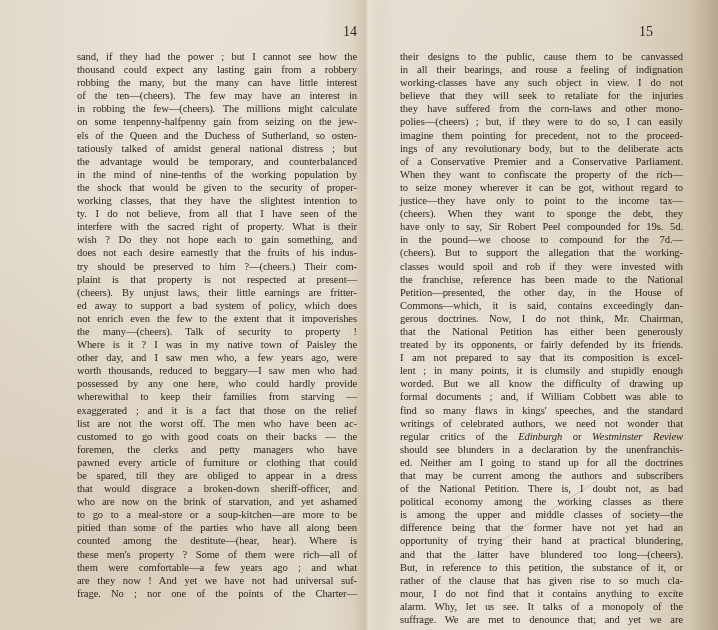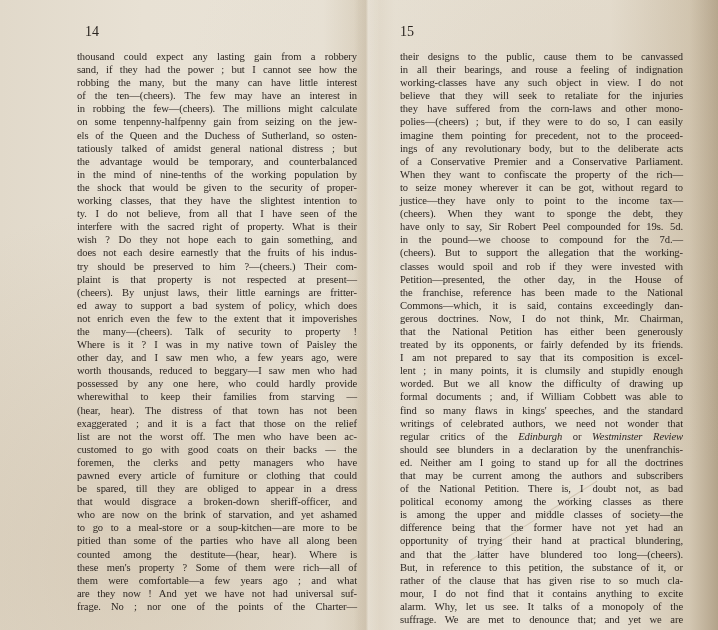--- a/index.html
+++ b/index.html
@@ -16,21 +16,21 @@
         linear-gradient(90deg, #e1d9ca 0%, #e8e1d4 20%, #e9e3d7 45%, #ddd4c3 50%, #e9e3d7 55%, #e8e1d4 85%, #d3c7b2 96%, #b3a38a 100%);
     }
     .fold {
       position: absolute; left: 354px; top: 0; width: 26px; height: 630px;
       background: linear-gradient(90deg, rgba(0,0,0,0) 0%, rgba(150,130,100,0.18) 45%, rgba(255,255,255,0.25) 55%, rgba(0,0,0,0) 100%);
     }
     .page { position: absolute; top: 22px; }
     .page.left { left: 77px; width: 280px; }
     .page.right { left: 400px; width: 283px; }
     .page-number {
-      text-align: left; font-size: 14px; color: #2a2420;
+      text-align: right; font-size: 14px; color: #2a2420;
       height: 20px; line-height: 20px; margin-bottom: 8px;
     }
     .page.left .page-number { padding-left: 8px; }
     .page.right .page-number { padding-right: 30px; }
     .body-text { margin: 0; }
     .line {
       display: block;
       font-size: 10.6px; line-height: 13.1px; height: 13.1px;
       color: #2b2521; white-space: nowrap;
       text-align: justify; text-align-last: justify;
@@ -45,22 +45,22 @@
 </head>
 <body>
 
 <div class="spread">
   <div class="fold"></div>
   <div class="crease"></div>
 
   <div class="page left">
     <div class="page-number">14</div>
     <div class="body-text" id="left-body">
+        <span class="line">sand, if they had the power ; but I cannot see how the</span>
         <span class="line">thousand could expect any lasting gain from a robbery</span>
-        <span class="line">sand, if they had the power ; but I cannot see how the</span>
         <span class="line">robbing the many, but the many can have little interest</span>
         <span class="line">of the ten—(cheers). The few may have an interest in</span>
         <span class="line">in robbing the few—(cheers). The millions might calculate</span>
         <span class="line">on some tenpenny-halfpenny gain from seizing on the jew-</span>
         <span class="line">els of the Queen and the Duchess of Sutherland, so osten-</span>
         <span class="line">tatiously talked of amidst general national distress ; but</span>
         <span class="line">the advantage would be temporary, and counterbalanced</span>
         <span class="line">in the mind of nine-tenths of the working population by</span>
         <span class="line">the shock that would be given to the security of proper-</span>
         <span class="line">working classes, that they have the slightest intention to</span>
@@ -72,21 +72,20 @@
         <span class="line">plaint is that property is not respected at present—</span>
         <span class="line">(cheers). By unjust laws, their little earnings are fritter-</span>
         <span class="line">ed away to support a bad system of policy, which does</span>
         <span class="line">not enrich even the few to the extent that it impoverishes</span>
         <span class="line">the many—(cheers). Talk of security to property !</span>
         <span class="line">Where is it ? I was in my native town of Paisley the</span>
         <span class="line">other day, and I saw men who, a few years ago, were</span>
         <span class="line">worth thousands, reduced to beggary—I saw men who had</span>
         <span class="line">possessed by any one here, who could hardly provide</span>
         <span class="line">wherewithal to keep their families from starving —</span>
-        <span class="line">(hear, hear). The distress of that town has not been</span>
         <span class="line">exaggerated ; and it is a fact that those on the relief</span>
         <span class="line">list are not the worst off. The men who have been ac-</span>
         <span class="line">customed to go with good coats on their backs — the</span>
         <span class="line">foremen, the clerks and petty managers who have</span>
         <span class="line">pawned every article of furniture or clothing that could</span>
         <span class="line">be spared, till they are obliged to appear in a dress</span>
         <span class="line">that would disgrace a broken-down sheriff-officer, and</span>
         <span class="line">who are now on the brink of starvation, and yet ashamed</span>
         <span class="line">to go to a meal-store or a soup-kitchen—are more to be</span>
         <span class="line">pitied than some of the parties who have all along been</span>
@@ -111,22 +110,22 @@
         <span class="line">ings of any revolutionary body, but to the deliberate acts</span>
         <span class="line">of a Conservative Premier and a Conservative Parliament.</span>
         <span class="line">When they want to confiscate the property of the rich—</span>
         <span class="line">to seize money wherever it can be got, without regard to</span>
         <span class="line">justice—they have only to point to the income tax—</span>
         <span class="line">(cheers). When they want to sponge the debt, they</span>
         <span class="line">have only to say, Sir Robert Peel compounded for 19s. 5d.</span>
         <span class="line">in the pound—we choose to compound for the 7d.—</span>
         <span class="line">(cheers). But to support the allegation that the working-</span>
         <span class="line">classes would spoil and rob if they were invested with</span>
+        <span class="line">the franchise, reference has been made to the National</span>
         <span class="line">Petition—presented, the other day, in the House of</span>
-        <span class="line">the franchise, reference has been made to the National</span>
         <span class="line">Commons—which, it is said, contains exceedingly dan-</span>
         <span class="line">gerous doctrines. Now, I do not think, Mr. Chairman,</span>
         <span class="line">that the National Petition has either been generously</span>
         <span class="line">treated by its opponents, or fairly defended by its friends.</span>
         <span class="line">I am not prepared to say that its composition is excel-</span>
         <span class="line">lent ; in many points, it is clumsily and stupidly enough</span>
         <span class="line">worded. But we all know the difficulty of drawing up</span>
         <span class="line">formal documents ; and, if William Cobbett was able to</span>
         <span class="line">find so many flaws in kings' speeches, and the standard</span>
         <span class="line">writings of celebrated authors, we need not wonder that</span>

